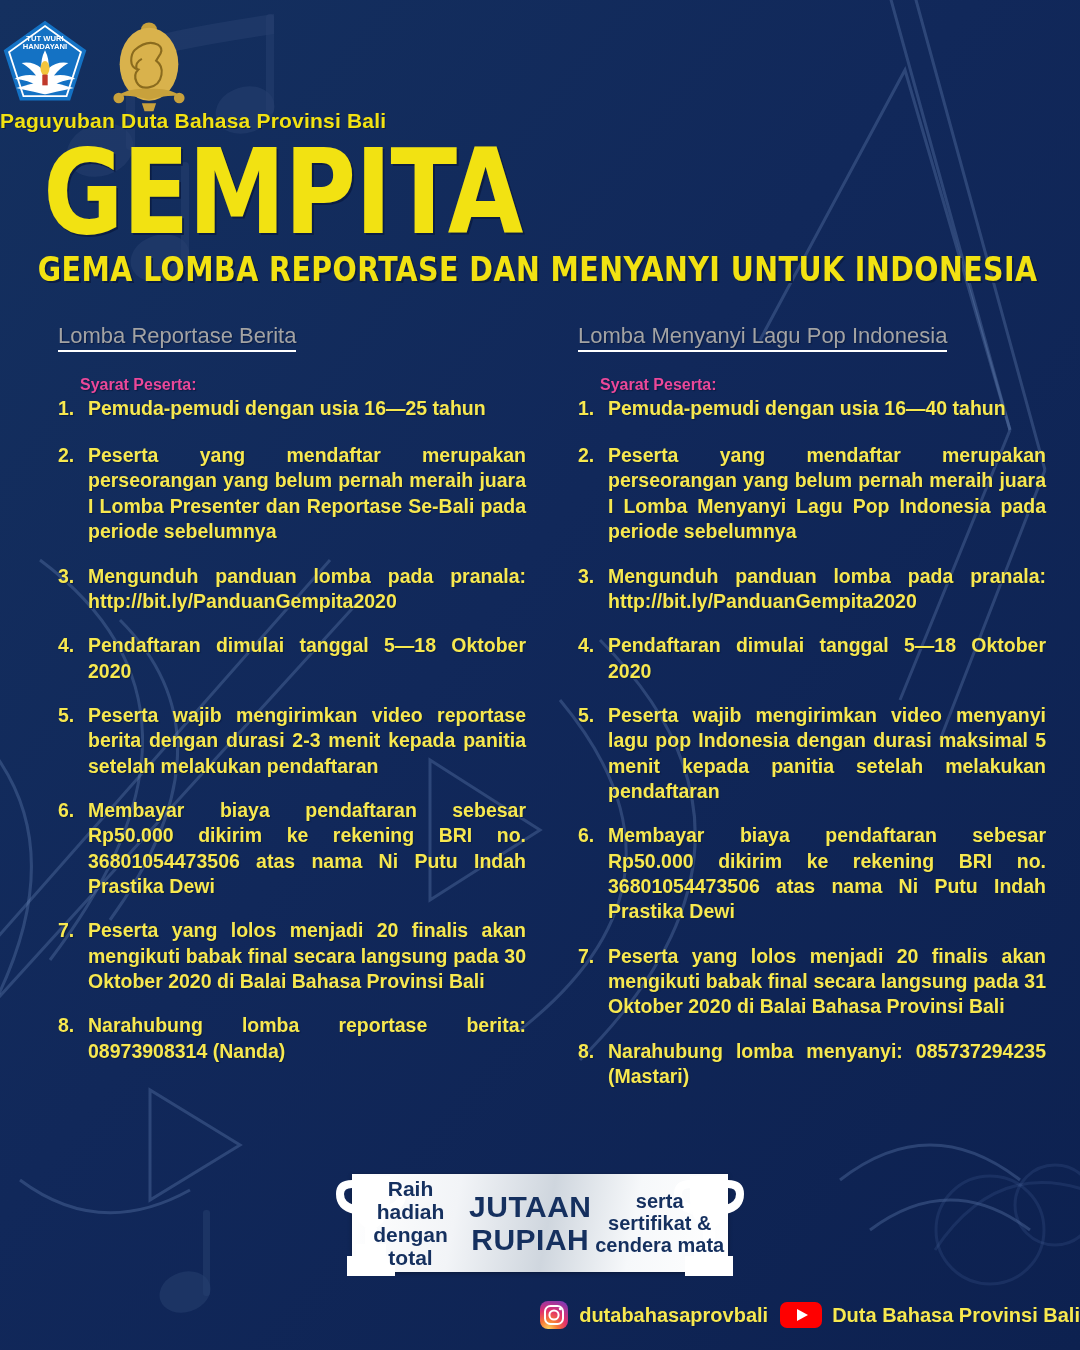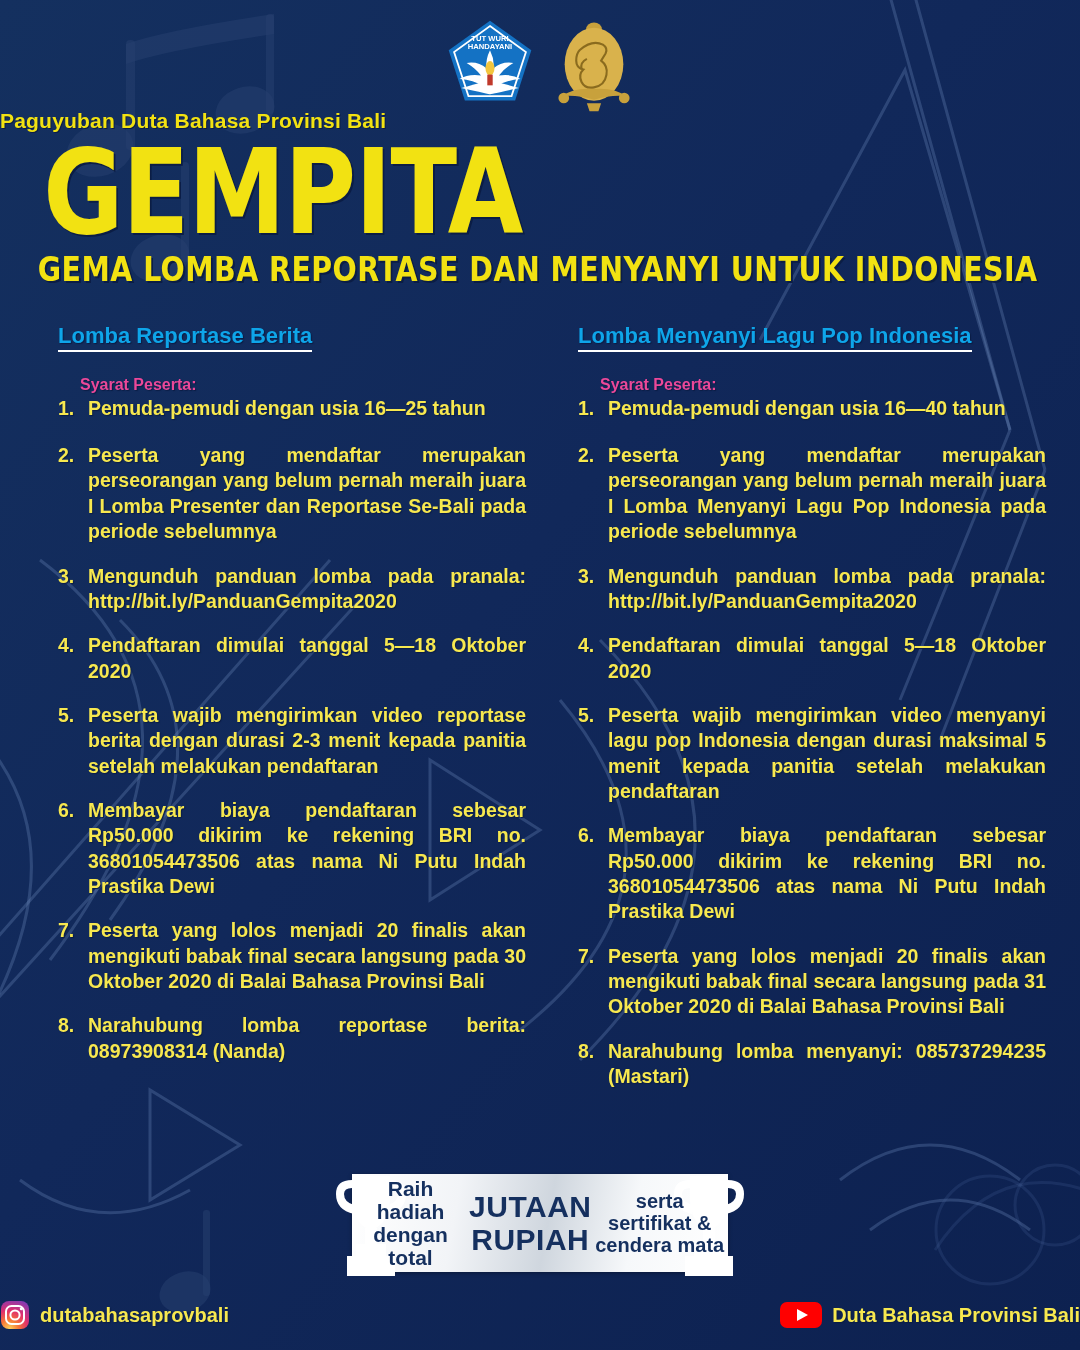--- a/index.html
+++ b/index.html
@@ -12,21 +12,21 @@
   }
 
   
   #bg-decor { position:absolute; inset:0; width:1080px; height:1350px; z-index:0; }
 
   
   .page { position:relative; z-index:2; width:1080px; height:1350px; }
 
   
   .logos {
-    display:flex; justify-content:center; align-items:flex-start;
+    display:flex; align-items:flex-start;
     gap:18px; padding-top:18px; height:104px; box-sizing:border-box;
   }
   .logo-svg { display:block; }
 
   
   .header { margin-top:4px; }
   .org-line {
     color:#f2e212; font-size:21px; font-weight:bold; letter-spacing:.2px;
     line-height:1.25; text-shadow:1px 1px 0 #0b1d45;
   }
@@ -46,21 +46,21 @@
     text-shadow:2px 2px 0 #0b1d45;
   }
 
   
   .columns {
     display:flex; gap:52px;
     padding:34px 26px 0 58px; box-sizing:border-box;
   }
   .column { width:468px; }
   .col-heading {
-    color:#0ea5e9; font-size:22px; font-weight:bold;
+    color:#a3a3a3; font-size:22px; font-weight:normal;
     border-bottom:2px solid #ffffff; display:inline-block;
     padding-bottom:1px; margin-bottom:24px;
     text-shadow:1px 1px 1px #0b1d45;
   }
   .syarat {
     color:#ec4899; font-size:16px; font-weight:bold;
     margin:0 0 2px 22px; text-shadow:1px 1px 1px #0b1d45;
   }
   ol.req-list { list-style:none; margin:0; padding:0; }
   ol.req-list li {
@@ -95,21 +95,21 @@
   .prize-l1 { font-size:21px; font-weight:bold; }
   .prize-l2 { font-size:30px; font-weight:bold; letter-spacing:.5px; margin:1px 0; }
   .prize-l3 { font-size:20px; font-weight:bold; }
   .trophy { position:absolute; top:6px; }
   .trophy.left  { left:14px; }
   .trophy.right { right:14px; }
 
   
   .social {
     position:absolute; left:0; right:0; top:1300px;
-    display:flex; justify-content:space-between; align-items:center; gap:26px;
+    display:flex; justify-content:flex-end; align-items:center; gap:12px;
   }
   .social-item { display:flex; align-items:center; gap:10px; }
   .social-label {
     color:#f7e84f; font-size:20px; font-weight:bold;
     text-shadow:1px 1px 1px #0b1d45;
   }
 </style>
 </head>
 <body>
 

